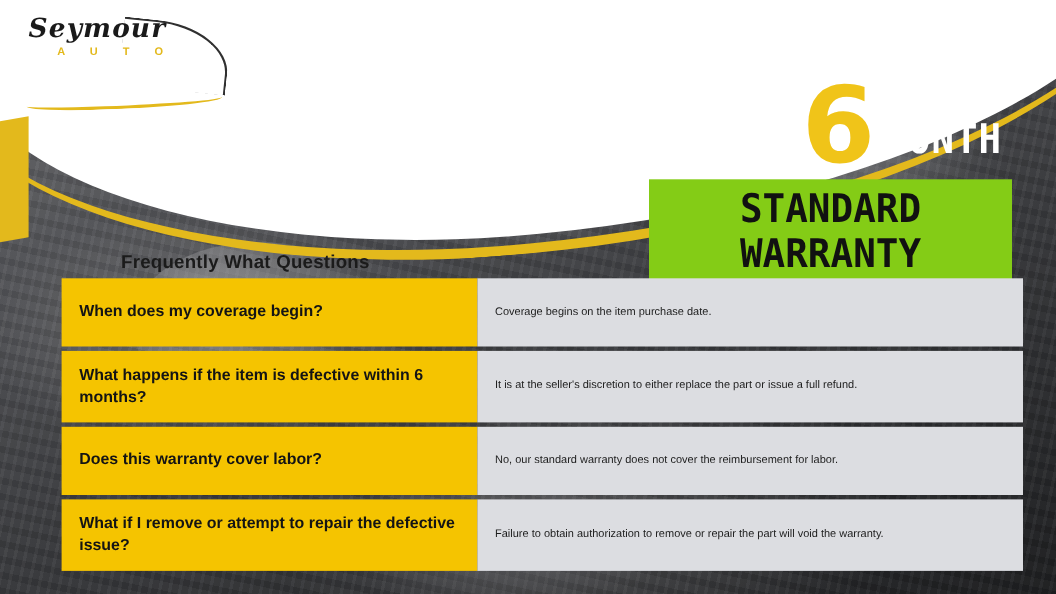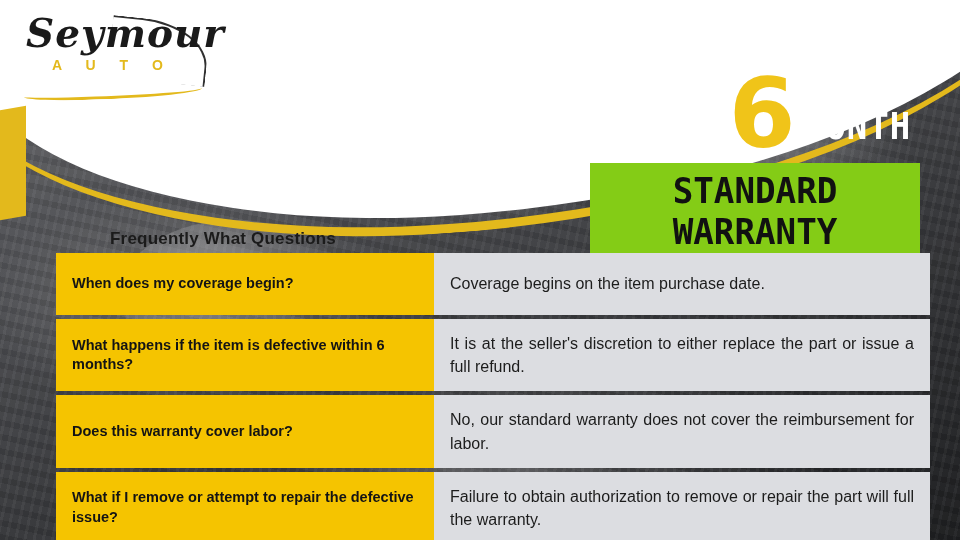--- a/index.html
+++ b/index.html
@@ -48,26 +48,26 @@
   }
   .gold-left-block{
     position:absolute;left:0;top:108px;width:26px;height:110px;background:#e3b91c;
     transform:skewY(-10deg);
   }
 
   
   .logo{position:absolute;left:18px;top:14px;width:190px;height:92px;color:#111;}
   .logo-word{
     font-family:"DejaVu Serif",serif;font-style:italic;font-weight:bold;
-    font-size:39px;letter-spacing:1px;line-height:1;color:#1a1a1a;
+    font-size:24px;letter-spacing:1px;line-height:1;color:#1a1a1a;
     padding-left:8px;
   }
   .logo-sub{
     margin-top:4px;padding-left:34px;
-    font-size:14px;letter-spacing:10px;font-weight:bold;color:#e3b91c;
+    font-size:10px;letter-spacing:10px;font-weight:bold;color:#e3b91c;
     font-family:"Liberation Sans",sans-serif;
   }
   .logo-underline{
     position:absolute;left:6px;top:72px;width:178px;height:10px;
     border-bottom:3px solid #e3b91c;border-radius:0 0 60% 40%;
     transform:rotate(-2deg);
   }
   .logo-swash{
     position:absolute;left:92px;top:6px;width:96px;height:60px;
     border-right:2px solid #1a1a1a;border-top:2px solid #1a1a1a;
@@ -105,21 +105,21 @@
     display:flex;flex-direction:column;gap:4px;padding-left:12px;
   }
   .row{display:flex;min-height:62px;}
   .q{
     width:378px;background:#f5c400;color:#141414;
     font-weight:bold;font-size:14.5px;line-height:1.35;
     padding:13px 16px;box-sizing:border-box;display:flex;align-items:center;
   }
   .a{
     flex:1;background:#dcdde1;color:#1c1c1c;
-    font-size:16px;line-height:1.45;text-align:justify;
+    font-size:10px;line-height:1.45;text-align:justify;
     padding:13px 16px;box-sizing:border-box;display:flex;align-items:center;
   }
   .r4 .q,.r4 .a{min-height:60px;}
 </style>
 </head>
 <body>
 
 <div class="slide">
 
   <div class="photo"></div>
@@ -159,17 +159,17 @@
     <div class="row r2">
       <div class="q">What happens if the item is defective within 6 months?</div>
       <div class="a">It is at the seller's discretion to either replace the part or issue a full refund.</div>
     </div>
     <div class="row r3">
       <div class="q">Does this warranty cover labor?</div>
       <div class="a">No, our standard warranty does not cover the reimbursement for labor.</div>
     </div>
     <div class="row r4">
       <div class="q">What if I remove or attempt to repair the defective issue?</div>
-      <div class="a">Failure to obtain authorization to remove or repair the part will full the warranty.</div>
+      <div class="a">Failure to obtain authorization to remove or repair the part will void the warranty.</div>
     </div>
   </div>
 
 </div>
 
 </body></html>

